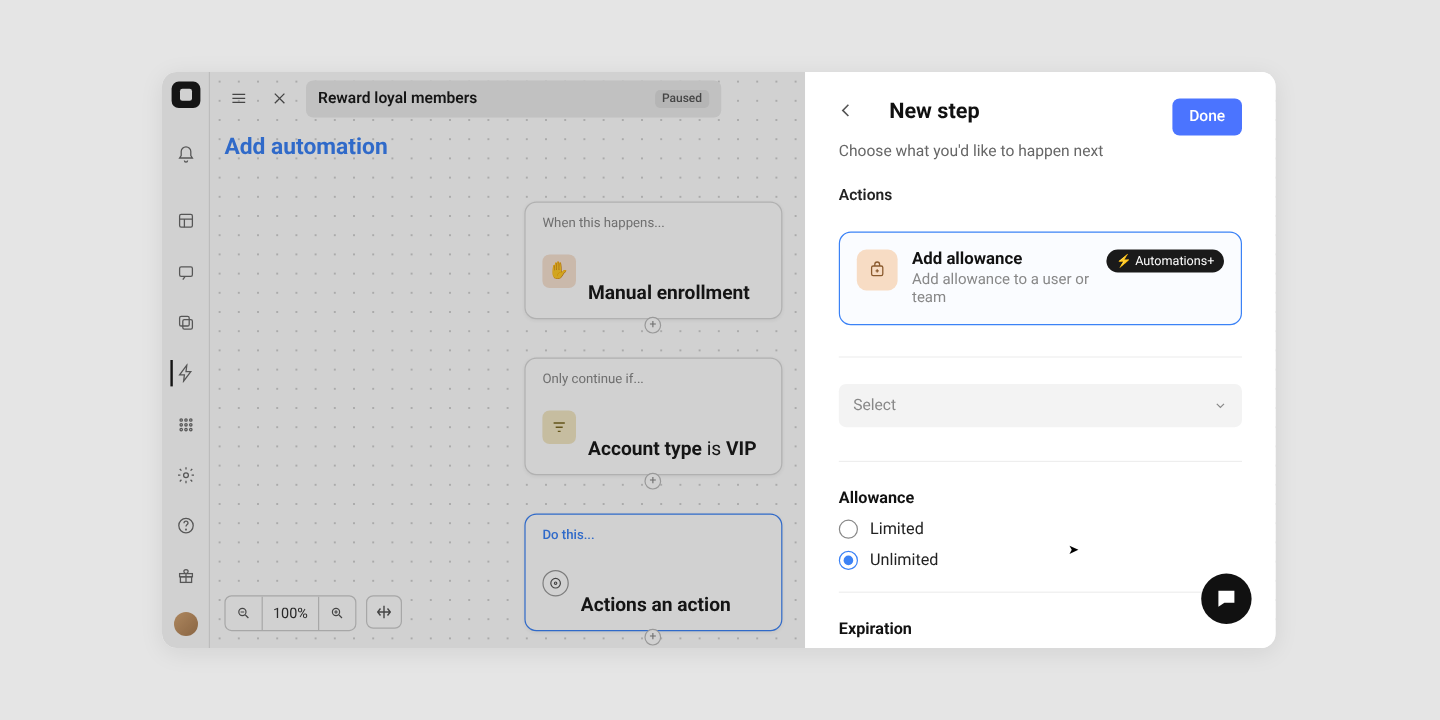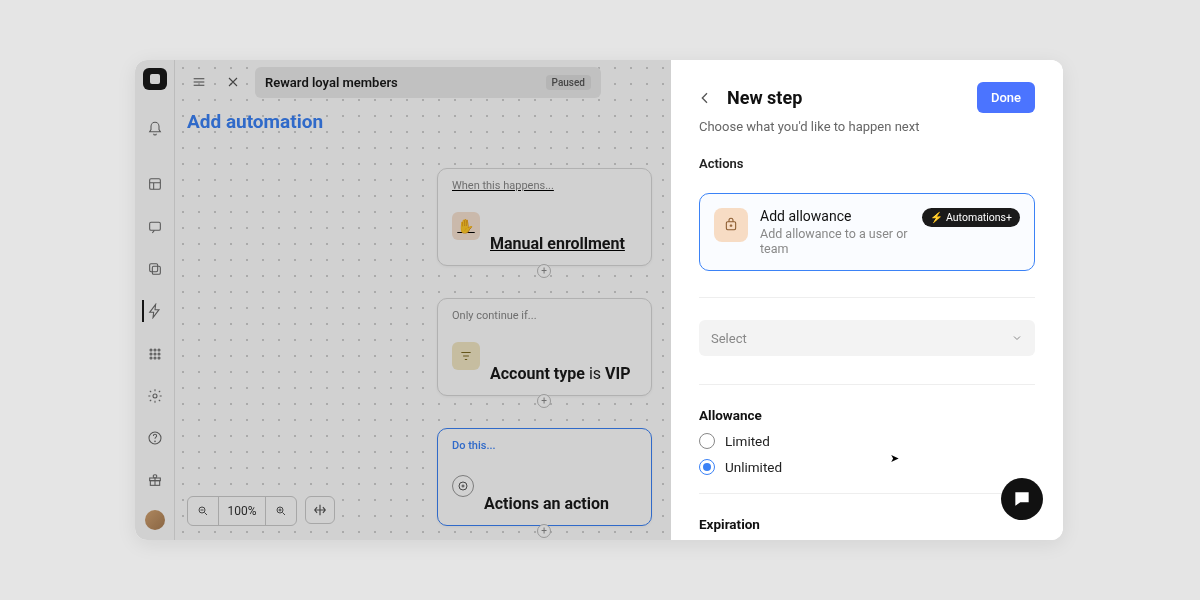--- a/index.html
+++ b/index.html
@@ -45,32 +45,32 @@
 
   
   .zoom-ctrl { position:absolute; left:52px; bottom:14px; display:flex; gap:8px; z-index:10; }
   .zoom-group { display:flex; border:1px solid #ccc; border-radius:6px; overflow:hidden; background:#fff; }
   .zoom-btn { width:30px; height:28px; display:flex; align-items:center; justify-content:center; color:#555; cursor:pointer; font-size:12px; }
   .zoom-lvl { width:48px; display:flex; align-items:center; justify-content:center; font-size:12px; color:#333; border-left:1px solid #ccc; border-right:1px solid #ccc; }
   .zoom-single { width:30px; height:28px; border:1px solid #ccc; border-radius:6px; display:flex; align-items:center; justify-content:center; background:#fff; cursor:pointer; color:#555; }
 
   
   .panel { position:absolute; left:536px; top:0; right:0; bottom:0; background:#fff; z-index:60; padding:22px 28px 0; overflow:hidden; }
-  .panel-head { display:flex; align-items:center; gap:12px; margin-bottom:6px; }
+  .panel-head { display:flex; align-items:flex-start; gap:26px; margin-bottom:6px; }
   .back-btn { width:20px; height:20px; display:flex; align-items:center; justify-content:center; cursor:pointer; color:#555; margin-left:-4px; }
   .back-btn svg { width:16px; height:16px; stroke:currentColor; fill:none; stroke-width:2; }
   .panel-title { font-size:18px; font-weight:700; color:#111; }
   .done-btn { margin-left:auto; background:#4b74ff; color:#fff; font-size:13px; font-weight:500; padding:8px 14px; border-radius:6px; border:none; cursor:pointer; }
   .panel-sub { font-size:13px; color:#666; margin-bottom:22px; margin-left:0; }
   .section-label { font-size:13px; font-weight:600; color:#222; margin-bottom:22px; }
   .action-card { border:1.5px solid #3b82f6; border-radius:10px; padding:14px; display:flex; gap:12px; align-items:flex-start; background:#fafcff; margin-bottom:26px; }
   .action-icon { width:34px; height:34px; border-radius:8px; background:#f7dcc4; display:flex; align-items:center; justify-content:center; flex-shrink:0; }
   .action-icon svg { width:16px; height:16px; stroke:#8a5a2e; fill:none; stroke-width:1.6; }
   .action-body { flex:1; }
-  .action-title { font-size:14px; font-weight:400; color:#111; margin-bottom:2px; }
+  .action-title { font-size:14px; font-weight:700; color:#111; margin-bottom:2px; }
   .action-desc { font-size:12.5px; color:#888; }
   .badge { background:#1a1a1a; color:#fff; font-size:10.5px; padding:3px 8px; border-radius:10px; display:flex; align-items:center; gap:3px; align-self:flex-start; }
   .divider { height:1px; background:#eee; margin:0 0 22px; }
   .field-label { font-size:13.5px; font-weight:700; color:#111; margin-bottom:10px; }
   .select { width:100%; height:36px; background:#f3f3f3; border:none; border-radius:6px; padding:0 12px; font-size:13px; color:#888; display:flex; align-items:center; justify-content:space-between; cursor:pointer; margin-bottom:28px; }
   .select svg { width:12px; height:12px; stroke:#888; fill:none; stroke-width:2; }
   .radio-row { display:flex; align-items:center; gap:10px; margin-bottom:10px; cursor:pointer; }
   .radio { width:16px; height:16px; border:1.5px solid #888; border-radius:50%; display:flex; align-items:center; justify-content:center; }
   .radio.checked { border-color:#3b82f6; }
   .radio.checked::after { content:""; width:8px; height:8px; background:#3b82f6; border-radius:50%; }
@@ -171,21 +171,21 @@
           <path d="M6 6l12 12M18 6L6 18"></path>
         </svg>
       </div>
     <div class="crumb-pill">
       <span>Reward loyal members</span>
       <span class="crumb-status">Paused</span>
     </div>
   </div>
   <div class="page-title">Add automation</div>
 
-  <div class="node" style="left:302px; top:108px;text-decoration:underline;">
+  <div class="node" style="left:302px; top:108px;">
     <div class="node-label">When this happens...</div>
     <div class="node-row">
       <div class="node-icon orange">✋</div>
       <div class="node-text">Manual enrollment</div>
     </div>
   </div>
   <div class="add-circle" style="left:409px; top:204px;">+</div>
 
   <div class="node" style="left:302px; top:238px;">
     <div class="node-label">Only continue if...</div>

